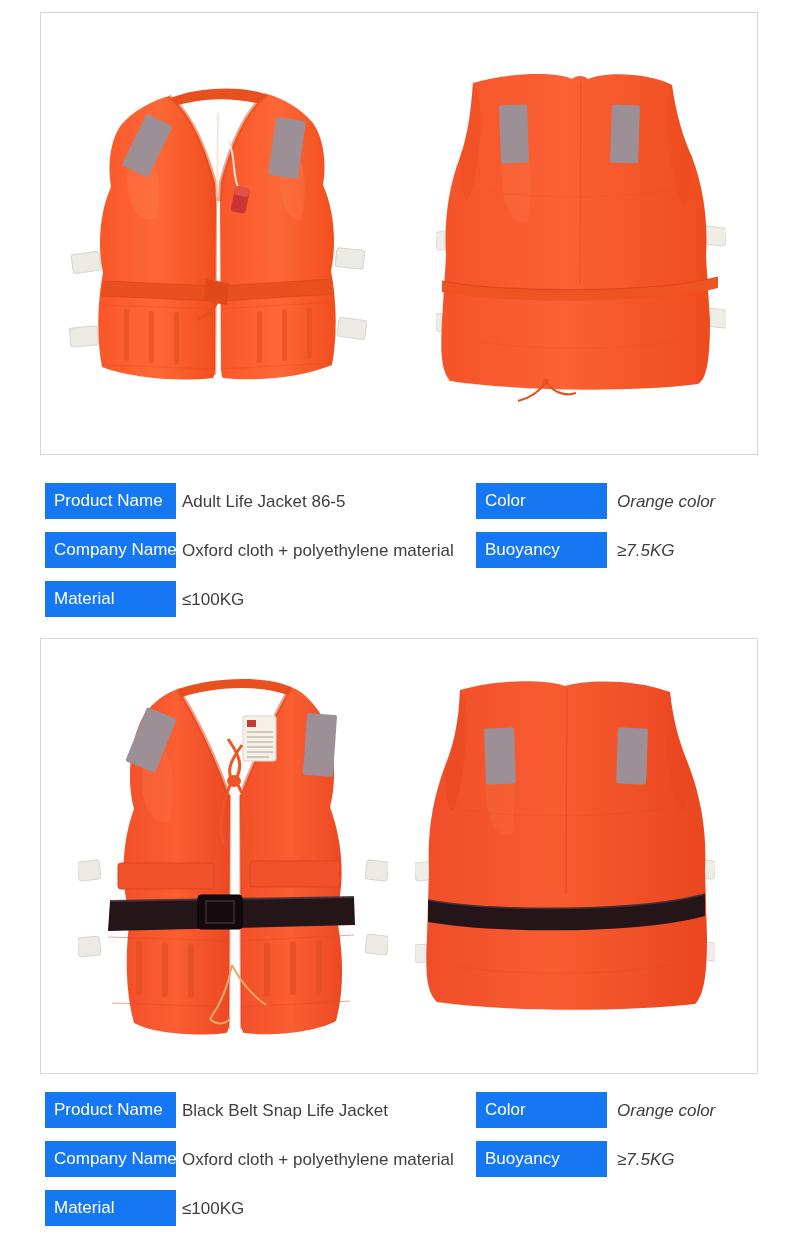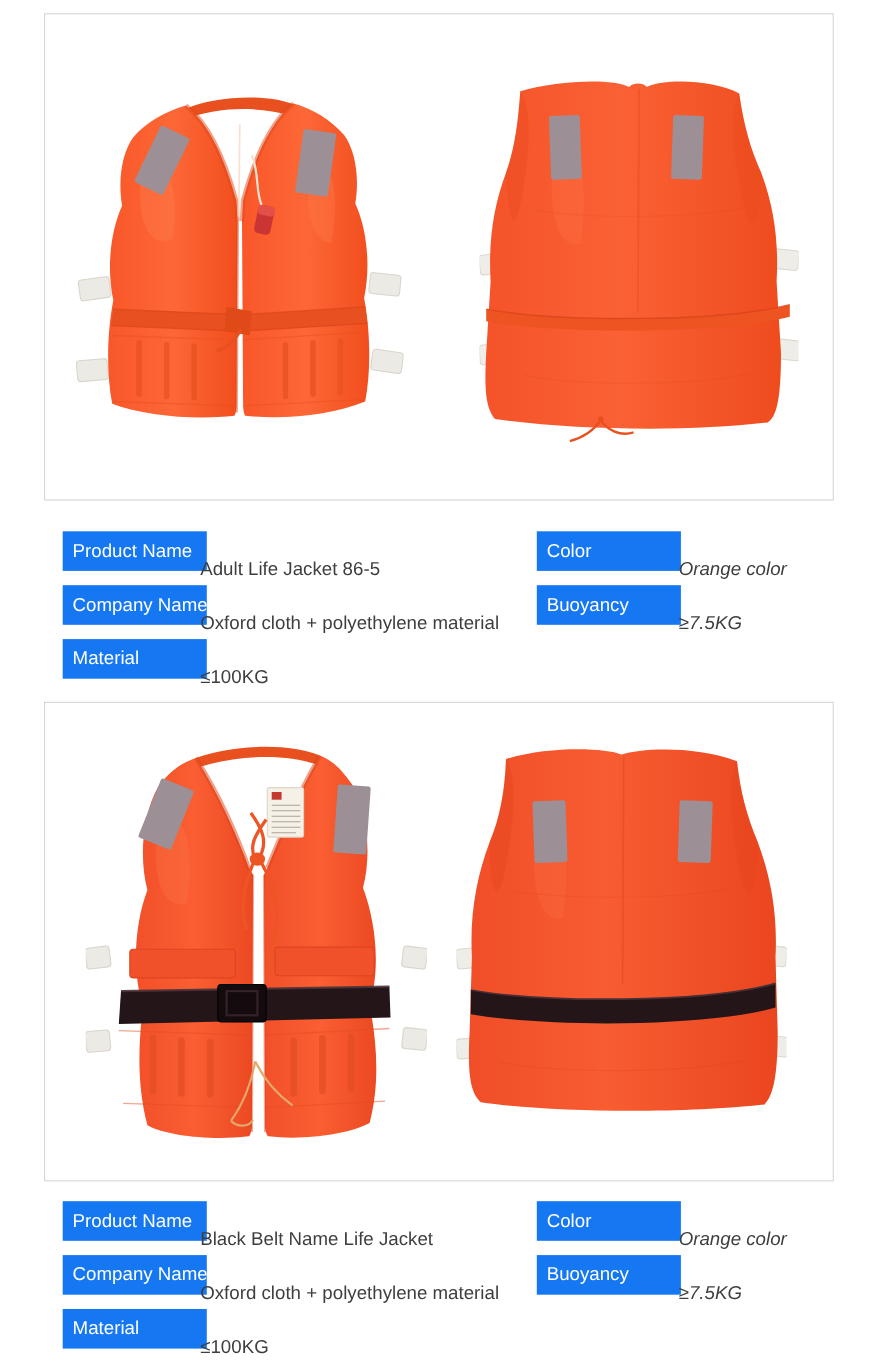--- a/index.html
+++ b/index.html
@@ -3,23 +3,23 @@
 <meta charset="utf-8">
 <style>
   html,body{margin:0;padding:0;background:#ffffff;}
   .page{position:relative;width:800px;height:1240px;background:#ffffff;overflow:hidden;
         font-family:"Liberation Sans", sans-serif;}
   .photo-box{position:absolute;left:40px;width:716px;border:1px solid #d6d6d6;background:#ffffff;}
   #box1{top:12px;height:441px;}
   #box2{top:638px;height:434px;}
   .jacket{position:absolute;}
   .spec-row{position:absolute;width:360px;height:36px;}
-  .chip{position:absolute;left:16px;top:0;width:131px;height:36px;background:#1677F2;color:#ffffff;
+  .chip{position:absolute;left:4px;top:0;width:131px;height:36px;background:#1677F2;color:#ffffff;
         font-size:17px;line-height:36px;padding-left:9px;box-sizing:border-box;white-space:nowrap;overflow:hidden;}
-  .val{position:absolute;top:16px;height:36px;line-height:37px;font-size:17px;color:#3E3E3E;white-space:nowrap;}
+  .val{position:absolute;top:0;height:36px;line-height:37px;font-size:17px;color:#3E3E3E;white-space:nowrap;}
   .col-left .val{left:141px;}
   .col-right .val{left:145px;font-style:italic;}
 </style>
 </head>
 <body>
 
 <div class="page">
 
   <div class="photo-box" id="box1">
 
@@ -236,21 +236,21 @@
         <path d="M13 220 C 80 232, 225 232, 290 214 L 290 236 C 225 254, 80 254, 13 242 Z" fill="#241518"></path>
         <path d="M13 220 C 80 232, 225 232, 290 214" stroke="#463036" stroke-width="1.6" fill="none"></path>
       </g>
       <path d="M40 286 C 95 296, 205 296, 262 284" stroke="#DD4318" stroke-width="1" opacity="0.25" fill="none"></path>
       <path d="M50 130 C 105 138, 195 138, 250 128" stroke="#DD4318" stroke-width="1" opacity="0.2" fill="none"></path>
     </svg>
   </div>
 
   <div class="spec-row col-left" style="left:41px;top:1092px">
     <div class="chip">Product Name</div>
-    <div class="val">Black Belt Name Life Jacket</div>
+    <div class="val">Black Belt Snap Life Jacket</div>
   </div>
   <div class="spec-row col-left" style="left:41px;top:1141px">
     <div class="chip">Company Name</div>
     <div class="val">Oxford cloth + polyethylene material</div>
   </div>
   <div class="spec-row col-left" style="left:41px;top:1190px">
     <div class="chip">Material</div>
     <div class="val">≤100KG</div>
   </div>
   <div class="spec-row col-right" style="left:472px;top:1092px">

